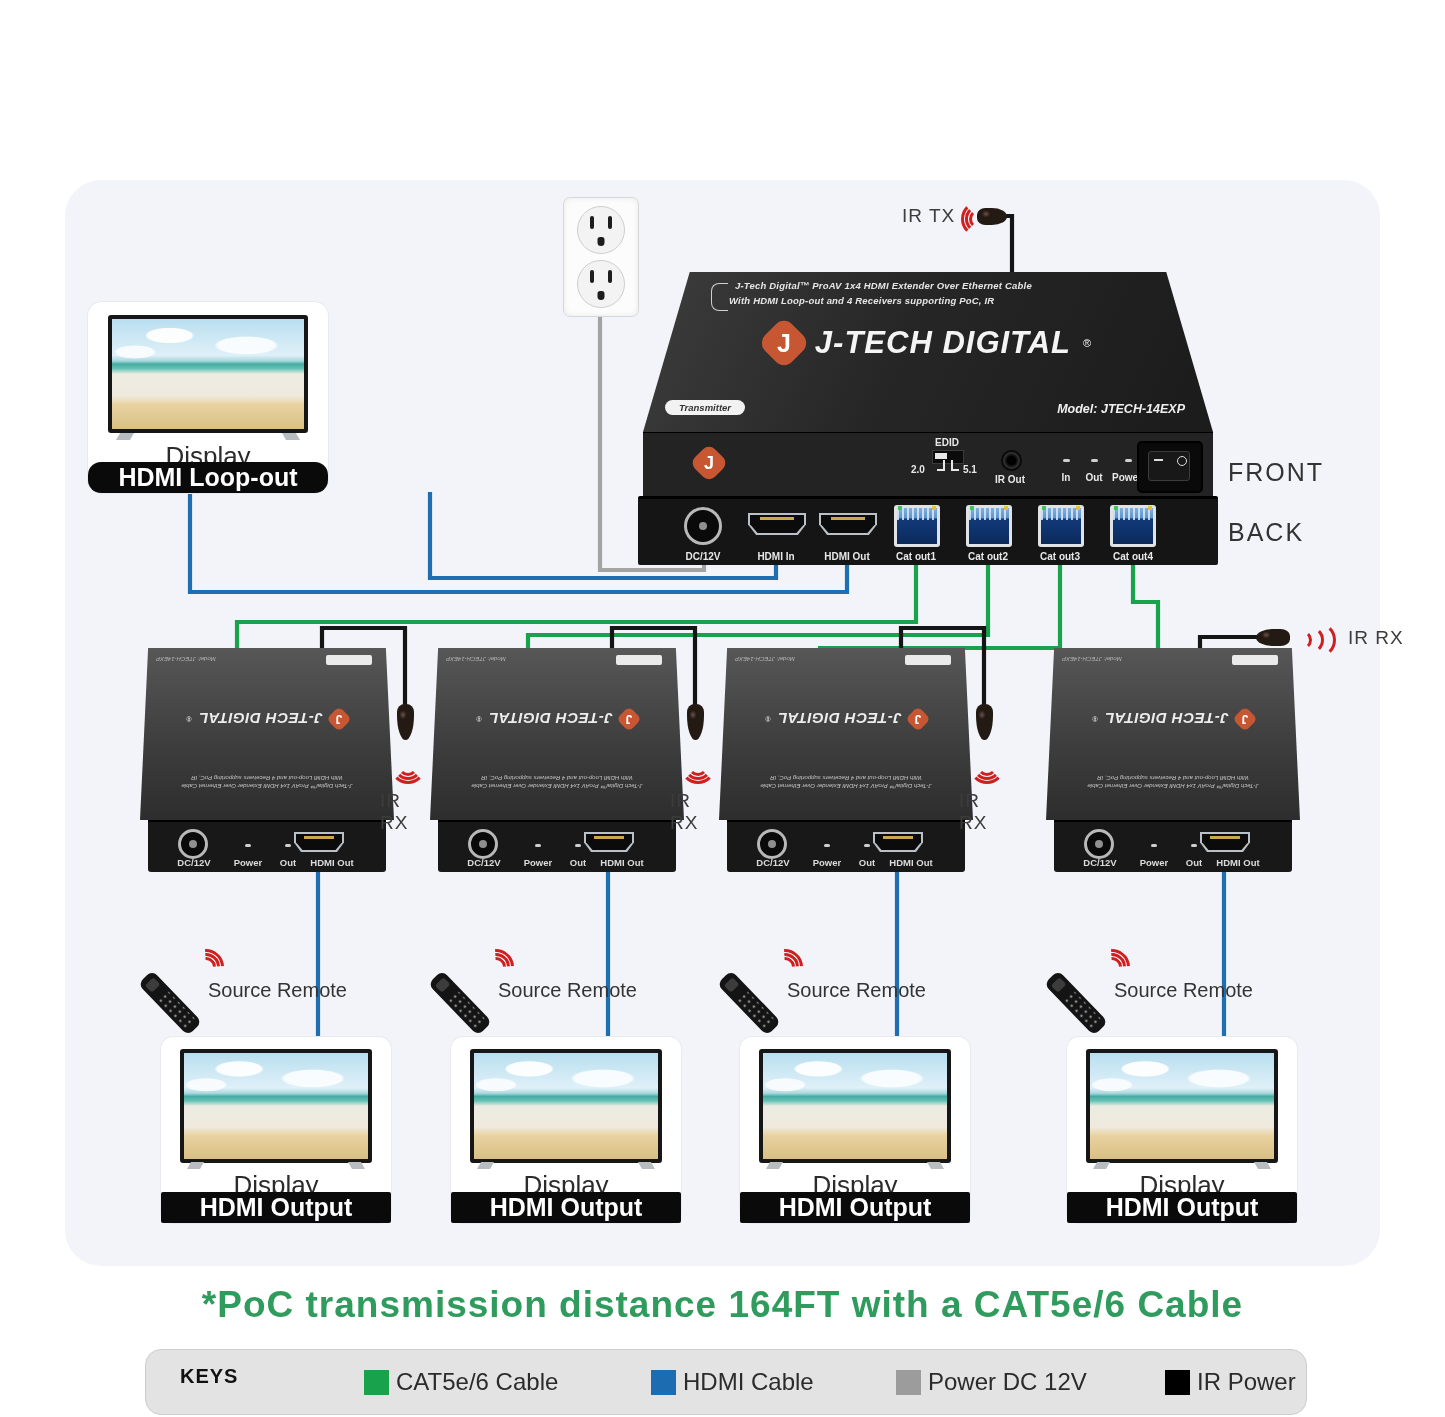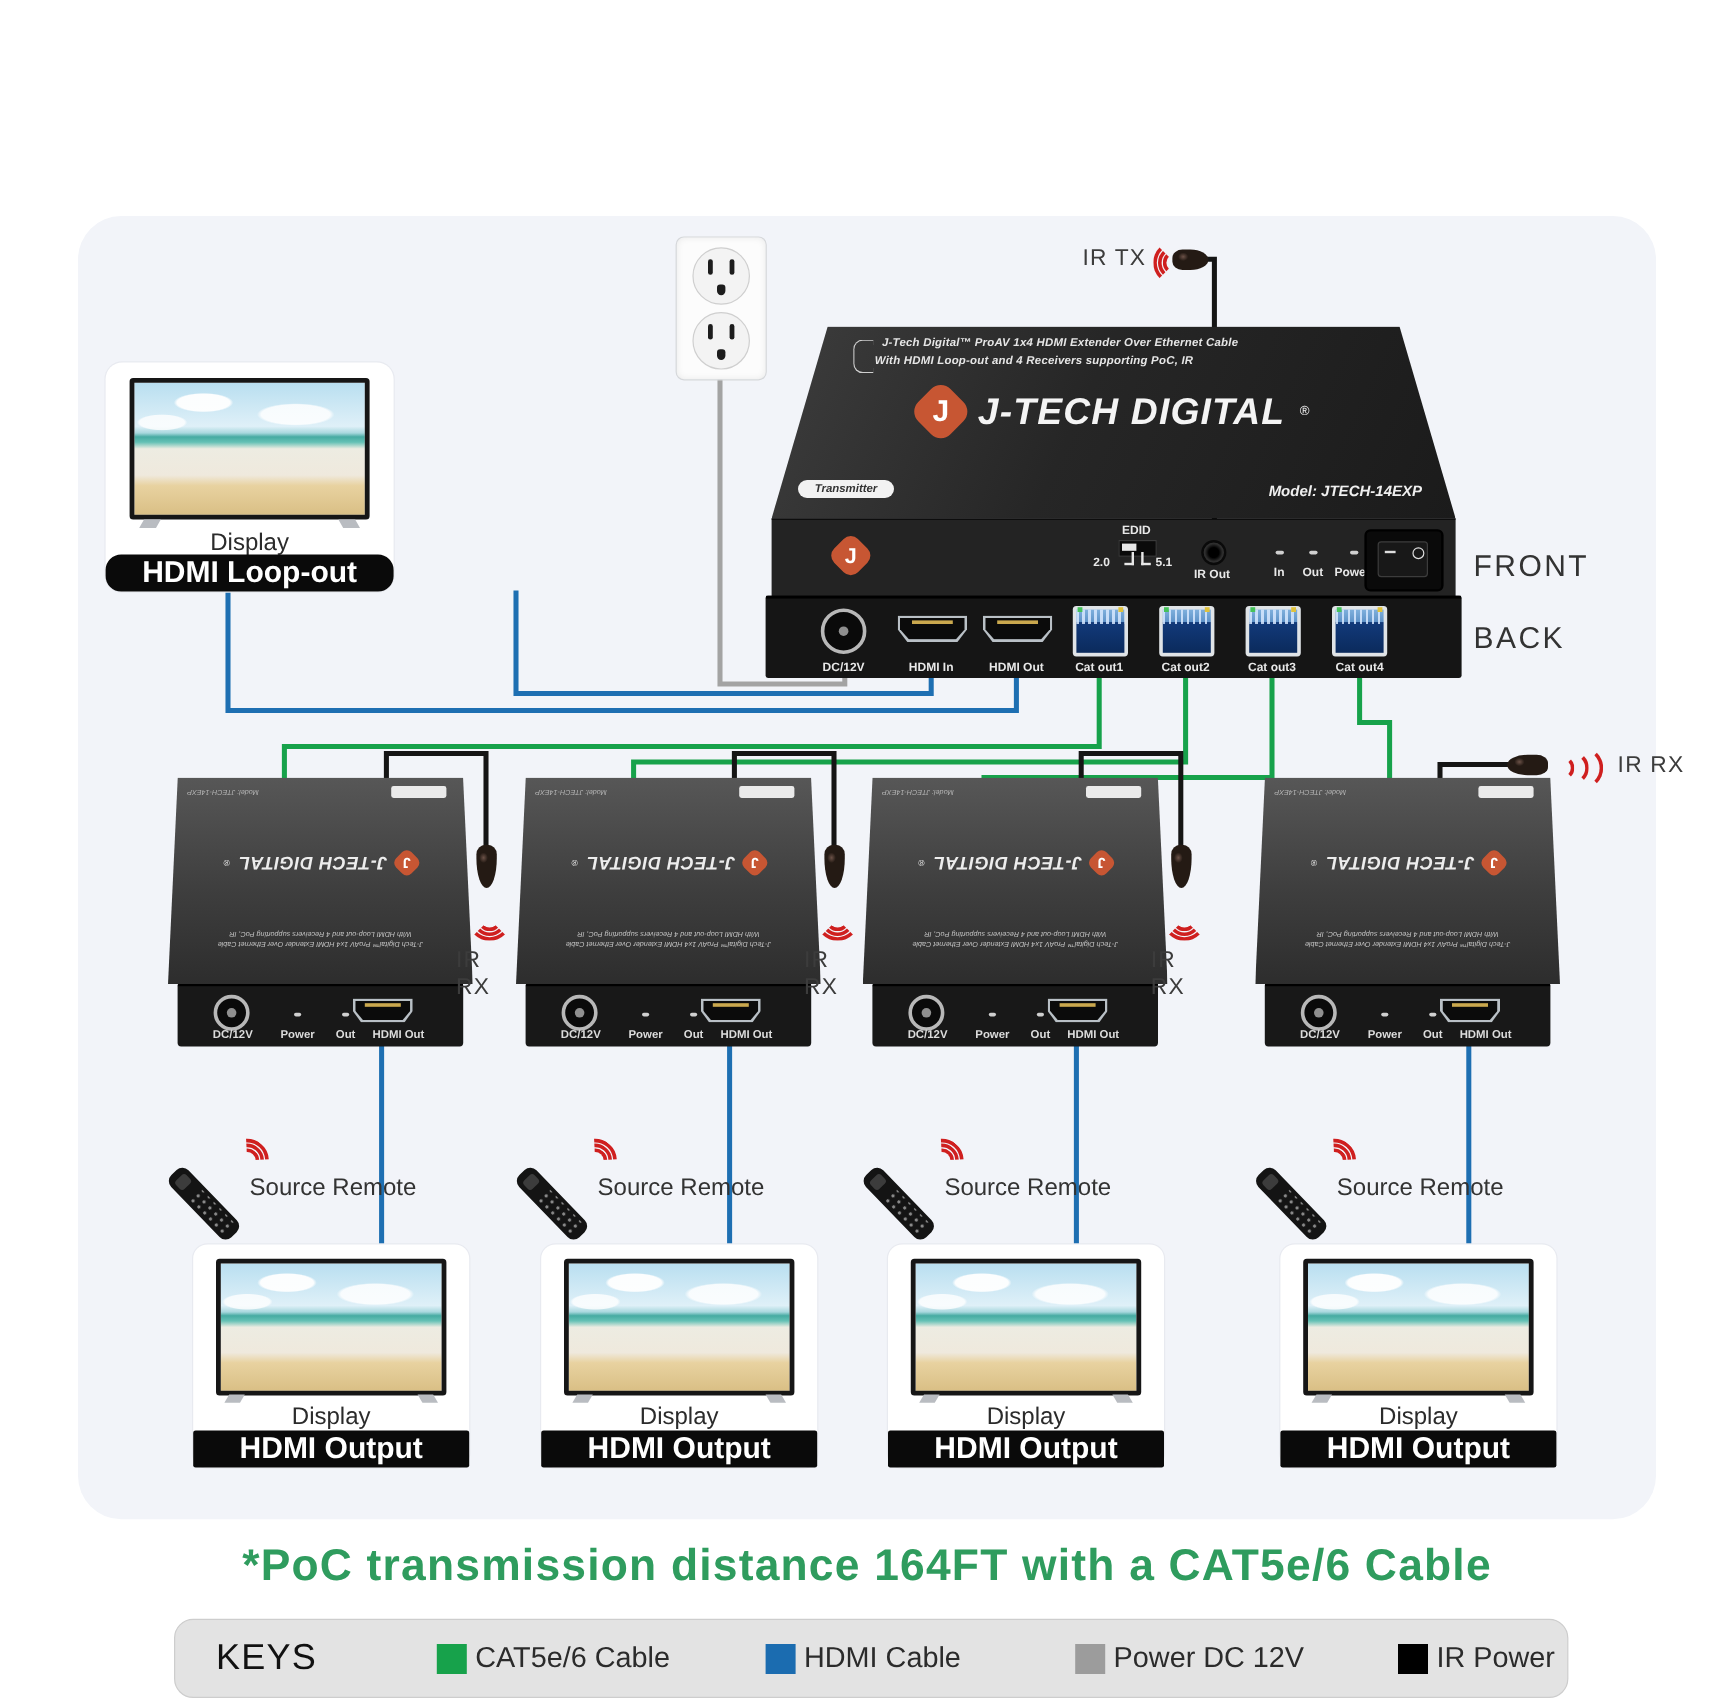--- a/index.html
+++ b/index.html
@@ -9,21 +9,21 @@
   .banner{position:absolute;left:0;top:0;width:1445px;height:122px;
     background:linear-gradient(62deg,rgba(255,255,255,0) 52%,rgba(255,255,255,.10) 52.3%,rgba(255,255,255,.10) 72%,rgba(255,255,255,0) 72.3%),
                linear-gradient(180deg,#27aaf4 0%,#129cf0 70%,#0d93e8 100%);
     border-bottom:3px solid #1478c0;display:flex;align-items:center;justify-content:center;}
   .banner h1{margin:0;font-size:66px;font-weight:800;color:#0c0c0c;letter-spacing:3px;}
   
   .frame{position:absolute;left:65px;top:180px;width:1315px;height:1086px;background:#f2f4f9;border-radius:36px;}
   #cables{position:absolute;left:0;top:0;width:1445px;height:1417px;z-index:1;pointer-events:none;}
   
   .card{position:absolute;background:#fff;border-radius:14px;box-shadow:0 0 0 1px #e8eaf0;z-index:2;}
-  .dev-label{position:absolute;left:0;right:0;text-align:center;font-size:20px;color:#2b2b2b;}
+  .dev-label{position:absolute;left:0;right:0;text-align:center;font-size:26px;color:#2b2b2b;}
   .blackbar{position:absolute;left:0;right:0;height:31px;background:#0a0a0a;color:#fff;font-weight:bold;
             font-size:25px;text-align:center;line-height:31px;border-radius:2px;}
   .tv{position:absolute;border:4px solid #161616;border-radius:3px;
     background:
       radial-gradient(40px 13px at 30% 15%,rgba(255,255,255,.95) 55%,transparent 62%),
       radial-gradient(52px 15px at 70% 24%,rgba(255,255,255,.85) 55%,transparent 62%),
       radial-gradient(34px 11px at 12% 30%,rgba(255,255,255,.8) 55%,transparent 62%),
       linear-gradient(180deg,#b9dff0 0%,#dff0f8 33%,#a9d8de 38%,#46aba2 41%,#64c1b5 45%,#edece2 50%,#efe9dd 70%,#e8d2a0 78%,#d9bf85 100%);}
   .tv-base{position:absolute;background:#b9bcc1;}
   
@@ -112,21 +112,21 @@
   .remote::after{content:"";position:absolute;left:3px;right:3px;top:26px;bottom:5px;
      background:radial-gradient(circle at 2px 2px,#8a8a8a 1px,transparent 1.7px);background-size:6px 7px;}
   .remote::before{content:"";position:absolute;left:4px;top:6px;width:12px;height:10px;background:#3c3c3c;border-radius:3px;}
   .remote-lab{position:absolute;left:62px;top:26px;font-size:20px;color:#333;}
   
   .disp-card{position:absolute;left:21px;top:389px;width:230px;height:186px;background:#fff;border-radius:12px;
              box-shadow:0 0 0 1px #e8eaf0;}
   
   .keysbar{position:absolute;left:145px;top:1349px;width:1160px;height:64px;background:#e3e3e3;border:1px solid #cdcdcd;
            border-radius:16px;z-index:2;}
-  .keys-title{position:absolute;left:34px;top:15px;font-size:30px;font-weight:400;color:#111;letter-spacing:1px;}
+  .keys-title{position:absolute;left:34px;top:15px;font-size:20px;font-weight:700;color:#111;letter-spacing:1px;}
   .key-item{position:absolute;top:18px;display:flex;align-items:center;gap:7px;}
   .key-sq{width:25px;height:25px;display:inline-block;}
   .key-lab{font-size:24px;color:#2b2b2b;}
   .footnote{position:absolute;left:65px;top:1284px;width:1315px;text-align:center;font-size:37px;font-weight:600;
             color:#2f9c5e;letter-spacing:1px;z-index:2;}
   .jlogo{display:inline-block;background:#c75633;border-radius:30%;transform:rotate(45deg);position:relative;flex:none;}
   .jlogo::after{content:"J";position:absolute;inset:0;display:flex;align-items:center;justify-content:center;
                 transform:rotate(-45deg);color:#fff;font-weight:800;}
   .j-lg{width:38px;height:38px}.j-lg::after{font-size:25px}
   .j-md{width:28px;height:28px}.j-md::after{font-size:18px}
@@ -414,21 +414,21 @@
   <div class="ir-lab" style="left:1348px;top:627px;">IR RX</div>
 
   <div class="footnote">*PoC transmission distance 164FT with a CAT5e/6 Cable</div>
 
   <div class="keysbar">
     <div class="keys-title">KEYS</div>
     <div class="key-item" style="left:218px;">
       <span class="key-sq" style="background: rgb(23, 162, 75);"></span>
       <span class="key-lab">CAT5e/6 Cable</span>
     </div>
-    <div class="key-item" style="left:492px;">
+    <div class="key-item" style="left:505px;">
       <span class="key-sq" style="background: rgb(27, 108, 176);"></span>
       <span class="key-lab">HDMI Cable</span>
     </div>
     <div class="key-item" style="left:750px;">
       <span class="key-sq" style="background: rgb(156, 156, 156);"></span>
       <span class="key-lab">Power DC 12V</span>
     </div>
     <div class="key-item" style="left:1019px;">
       <span class="key-sq" style="background: rgb(0, 0, 0);"></span>
       <span class="key-lab">IR Power</span>

